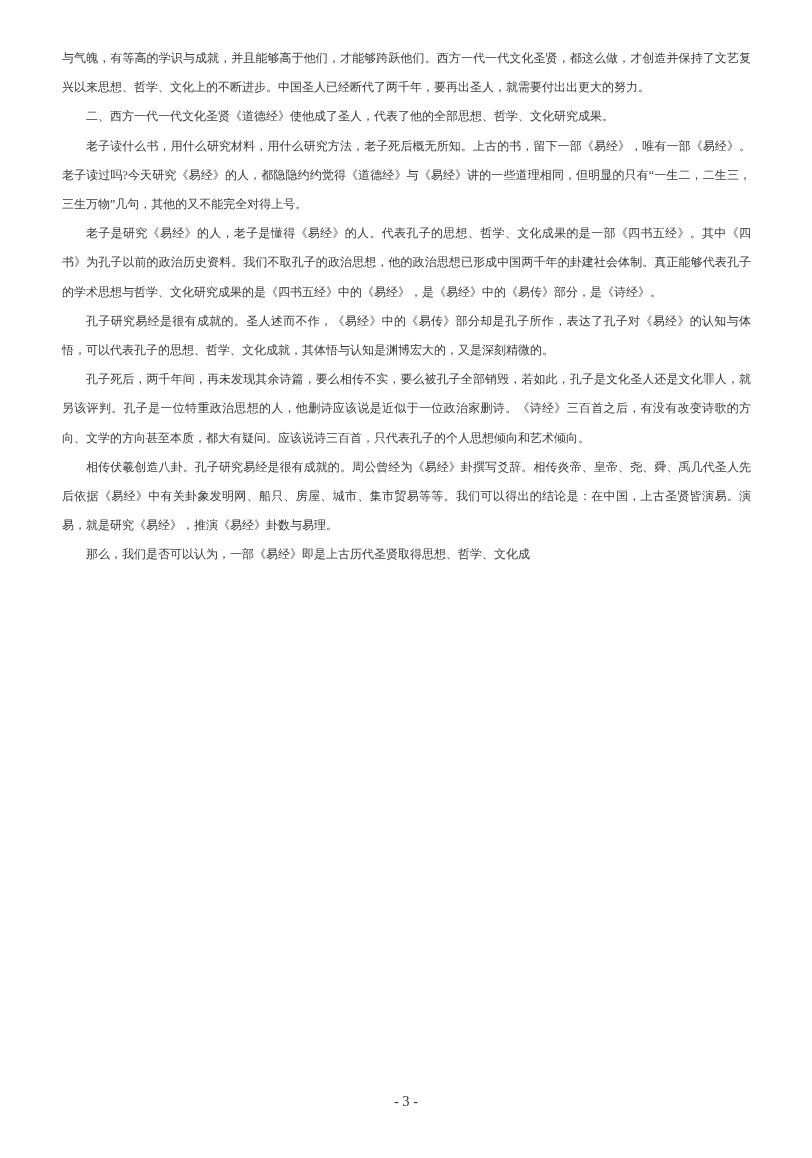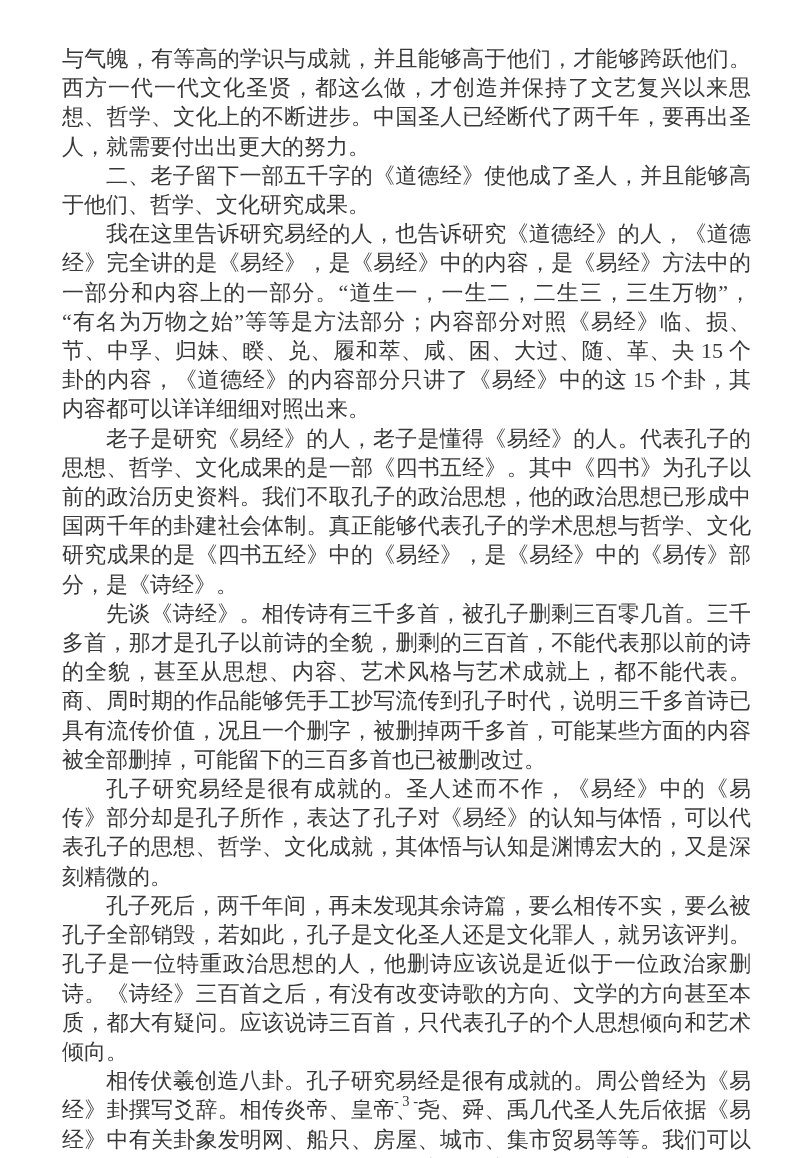--- a/index.html
+++ b/index.html
@@ -19,21 +19,21 @@
   }
   .text-block {
     position: absolute;
     left: 62px;
     top: 44px;
     width: 689px;
   }
   .text-block p {
     margin: 0;
     padding: 0;
-    font-size: 22px;
+    font-size: 12px;
     line-height: 29.2px;
     text-align: justify;
     text-justify: inter-character;
     text-indent: 2em;
     word-break: break-all;
   }
   .text-block p.continuation {
     text-indent: 0;
   }
   .page-footer {
@@ -45,23 +45,22 @@
     font-size: 14.5px;
     color: #333333;
   }
 </style>
 </head>
 <body>
 
 <div class="page">
   <div class="text-block">
     <p class="continuation">与气魄，有等高的学识与成就，并且能够高于他们，才能够跨跃他们。西方一代一代文化圣贤，都这么做，才创造并保持了文艺复兴以来思想、哲学、文化上的不断进步。中国圣人已经断代了两千年，要再出圣人，就需要付出出更大的努力。</p>
-    <p>二、老子留下一部五千字的《道德经》使他成了圣人，并且能够高于他们、哲学、文化研究成果。</p>
-    <p>我在这里告诉研究易经的人，也告诉研究《道德经》的人，《道德经》完全讲的是《易经》，是《易经》中的内容，是《易经》方法中的一部分和内容上的一部分。“道生一，一生二，二生三，三生万物”，“有名为万物之始”等等是方法部分；内容部分对照《易经》临、损、节、中孚、归妹、睽、兑、履和萃、咸、困、大过、随、革、夬 15 个卦的内容，《道德经》的内容部分只讲了《易经》中的这 15 个卦，其内容都可以详详细细对照出来。</p>
+    <p>二、西方一代一代文化圣贤《道德经》使他成了圣人，代表了他的全部思想、哲学、文化研究成果。</p>
+    <p>老子读什么书，用什么研究材料，用什么研究方法，老子死后概无所知。上古的书，留下一部《易经》，唯有一部《易经》。老子读过吗?今天研究《易经》的人，都隐隐约约觉得《道德经》与《易经》讲的一些道理相同，但明显的只有“一生二，二生三，三生万物”几句，其他的又不能完全对得上号。</p>
     <p>老子是研究《易经》的人，老子是懂得《易经》的人。代表孔子的思想、哲学、文化成果的是一部《四书五经》。其中《四书》为孔子以前的政治历史资料。我们不取孔子的政治思想，他的政治思想已形成中国两千年的卦建社会体制。真正能够代表孔子的学术思想与哲学、文化研究成果的是《四书五经》中的《易经》，是《易经》中的《易传》部分，是《诗经》。</p>
-    <p>先谈《诗经》。相传诗有三千多首，被孔子删剩三百零几首。三千多首，那才是孔子以前诗的全貌，删剩的三百首，不能代表那以前的诗的全貌，甚至从思想、内容、艺术风格与艺术成就上，都不能代表。商、周时期的作品能够凭手工抄写流传到孔子时代，说明三千多首诗已具有流传价值，况且一个删字，被删掉两千多首，可能某些方面的内容被全部删掉，可能留下的三百多首也已被删改过。</p>
     <p>孔子研究易经是很有成就的。圣人述而不作，《易经》中的《易传》部分却是孔子所作，表达了孔子对《易经》的认知与体悟，可以代表孔子的思想、哲学、文化成就，其体悟与认知是渊博宏大的，又是深刻精微的。</p>
     <p>孔子死后，两千年间，再未发现其余诗篇，要么相传不实，要么被孔子全部销毁，若如此，孔子是文化圣人还是文化罪人，就另该评判。孔子是一位特重政治思想的人，他删诗应该说是近似于一位政治家删诗。《诗经》三百首之后，有没有改变诗歌的方向、文学的方向甚至本质，都大有疑问。应该说诗三百首，只代表孔子的个人思想倾向和艺术倾向。</p>
     <p>相传伏羲创造八卦。孔子研究易经是很有成就的。周公曾经为《易经》卦撰写爻辞。相传炎帝、皇帝、尧、舜、禹几代圣人先后依据《易经》中有关卦象发明网、船只、房屋、城市、集市贸易等等。我们可以得出的结论是：在中国，上古圣贤皆演易。演易，就是研究《易经》，推演《易经》卦数与易理。</p>
     <p>那么，我们是否可以认为，一部《易经》即是上古历代圣贤取得思想、哲学、文化成</p>
   </div>
   <div class="page-footer">- 3 -</div>
 </div>
 
 </body></html>

